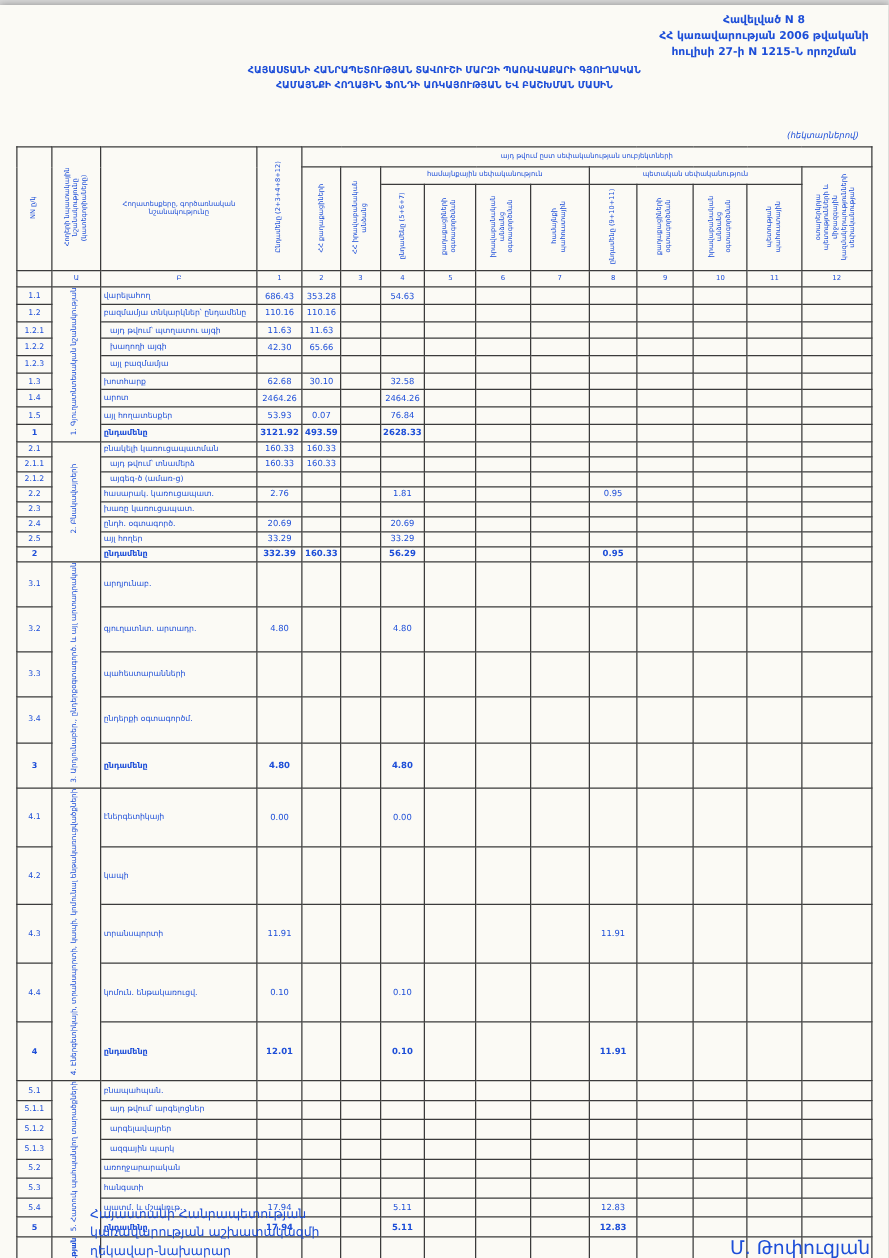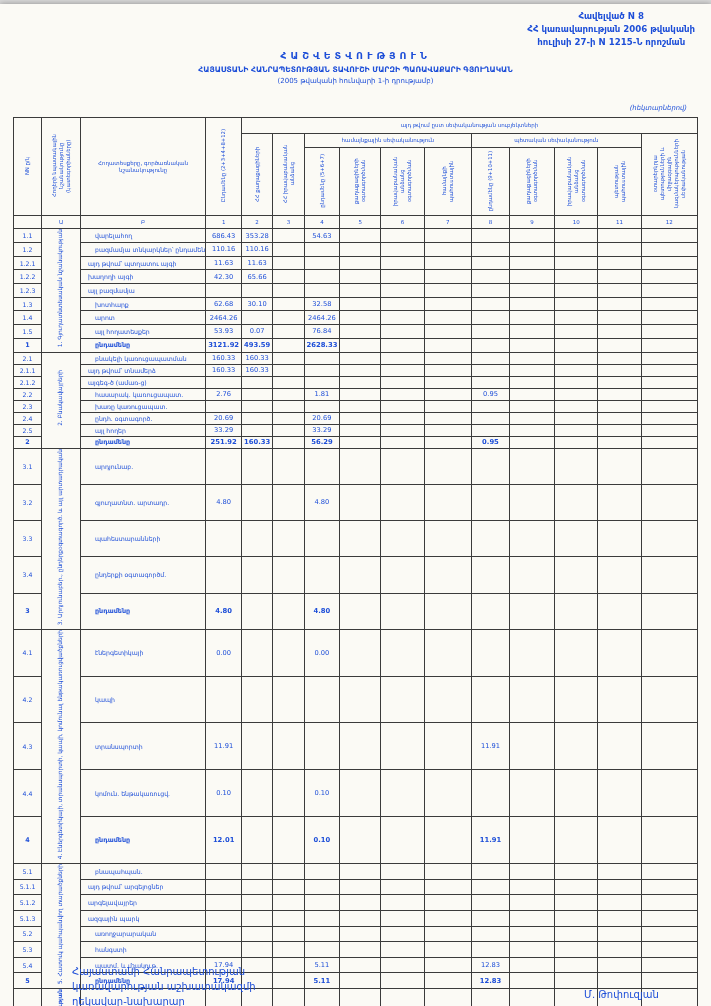--- a/index.html
+++ b/index.html
@@ -30,44 +30,43 @@
     writing-mode:vertical-rl;transform:rotate(180deg);
     display:inline-block;font-size:5.3px;line-height:1.3;
     max-height:96px;text-align:center;
   }
   .vt.g{font-size:5.8px;max-height:none;}
   th.tallhead{height:66px;}
   th.idx{font-size:6px;height:12px;font-weight:normal;}
   tbody tr{height:12px;}
   td.nn{font-size:6.2px;text-align:center;white-space:nowrap;}
   td.grp{text-align:center;}
-  td.name{font-size:6.2px;text-align:left;padding-left:14px;white-space:nowrap;}
+  td.name{font-size:6.2px;text-align:left;padding-left:2px;white-space:nowrap;}
   td.name.ind{padding-left:7px;}
   td.val{font-size:6.7px;text-align:center;white-space:nowrap;}
   tr.sect-total td{font-weight:bold;font-size:6.4px;}
   tr.sect-total td.val{font-size:6.8px;}
   
   .footer-left{position:absolute;left:72px;top:960px;font-size:10px;line-height:1.5;}
-  .footer-sign{position:absolute;left:540px;top:985px;font-size:10px;padding-left:44px;}
+  .footer-sign{position:absolute;left:540px;top:985px;font-size:15px;padding-left:44px;}
 </style>
 </head>
 <body>
 
 <div class="page">
 
   <div class="appendix">
     <div>Հավելված N 8</div>
     <div>ՀՀ կառավարության 2006 թվականի</div>
     <div>հուլիսի 27-ի N 1215-Ն որոշման</div>
   </div>
 
   <div class="titleblock">
-    <div class="t-head">ՀԱՇՎԵՏՎՈՒԹՅՈՒՆ</div>
     <div class="t-line">ՀԱՅԱՍՏԱՆԻ ՀԱՆՐԱՊԵՏՈՒԹՅԱՆ ՏԱՎՈՒՇԻ ՄԱՐԶԻ ՊԱՌԱՎԱՔԱՐԻ ԳՅՈՒՂԱԿԱՆ</div>
-    <div class="t-sub">(2005 թվականի հունվարի 1-ի դրությամբ)</div>
+    <div class="t-line">ՀԱՄԱՅՆՔԻ ՀՈՂԱՅԻՆ ՖՈՆԴԻ ԱՌԿԱՅՈՒԹՅԱՆ ԵՎ ԲԱՇԽՄԱՆ ՄԱՍԻՆ</div>
   </div>
 
   <div class="units">(հեկտարներով)</div>
 
   <table class="balance">
     <colgroup>
       <col style="width:26px">
         <col style="width:36px">
         <col style="width:116px">
       <col style="width:33px">
@@ -381,21 +380,21 @@
           <td class="val"></td>
           <td class="val"></td>
           <td class="val"></td>
           <td class="val"></td>
           <td class="val"></td>
           <td class="val"></td>
         </tr>
         <tr class="sect-total">
           <td class="nn">2</td>
           <td class="name">ընդամենը</td>
-          <td class="val">251.92</td>
+          <td class="val">332.39</td>
           <td class="val">160.33</td>
           <td class="val"></td>
           <td class="val">56.29</td>
           <td class="val"></td>
           <td class="val"></td>
           <td class="val"></td>
           <td class="val">0.95</td>
           <td class="val"></td>
           <td class="val"></td>
           <td class="val"></td>

